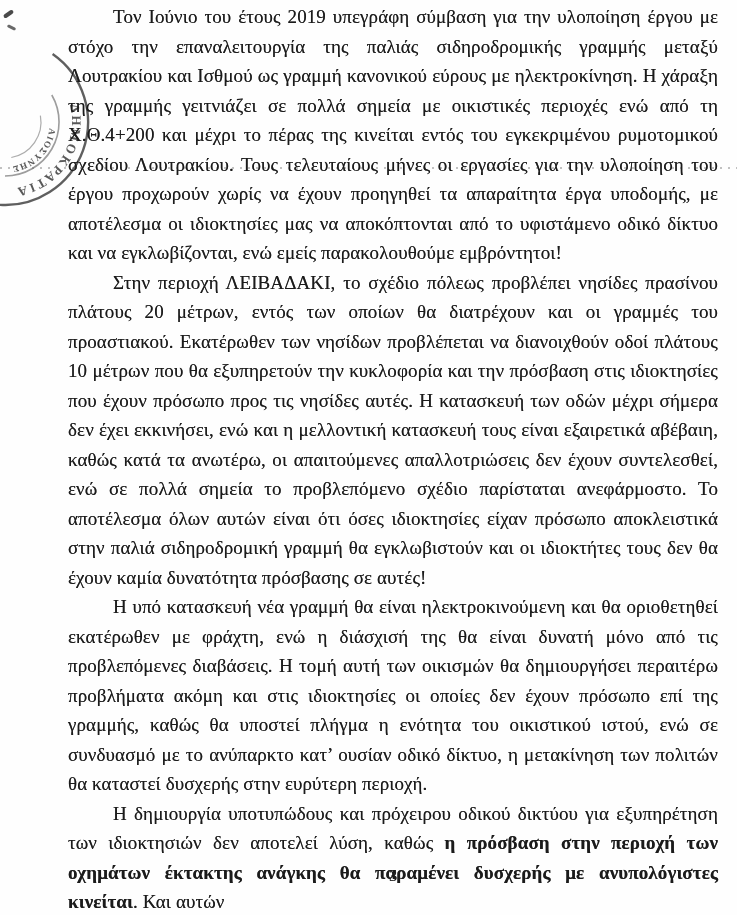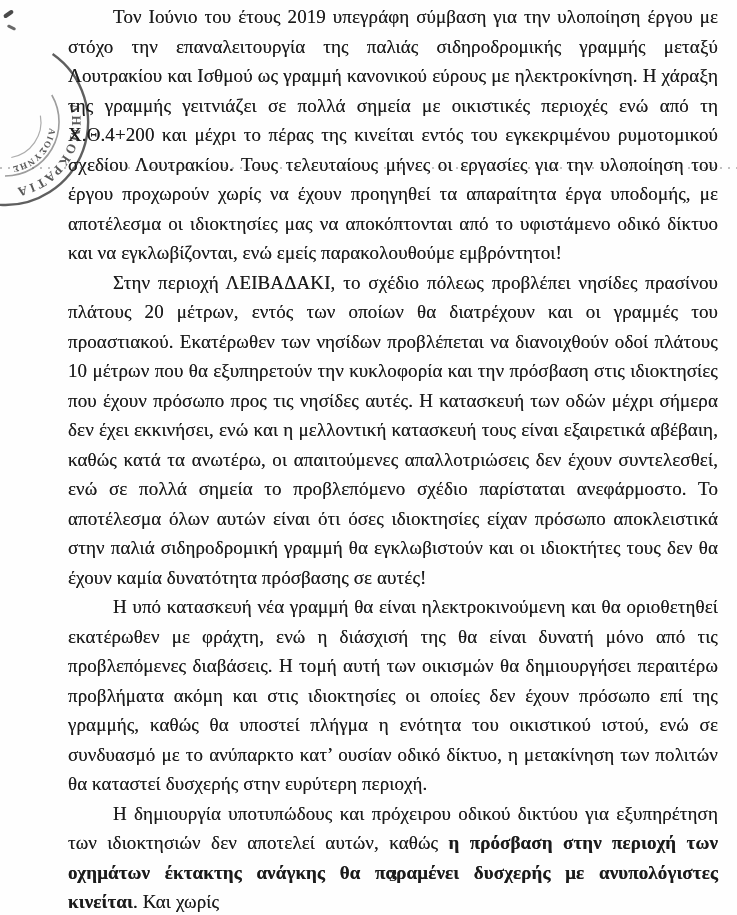--- a/index.html
+++ b/index.html
@@ -90,18 +90,18 @@
 
   <div id="fold-line"></div>
 
   <div class="speck" id="speck-1"></div>
   <div class="speck" id="speck-2"></div>
 
   <main id="doc-body">
       <div class="para"><span>Τον Ιούνιο του έτους 2019 υπεγράφη σύμβαση για την υλοποίηση έργου με στόχο την επαναλειτουργία της παλιάς σιδηροδρομικής γραμμής μεταξύ Λουτρακίου και Ισθμού ως γραμμή κανονικού εύρους με ηλεκτροκίνηση. Η χάραξη της γραμμής γειτνιάζει σε πολλά σημεία με οικιστικές περιοχές ενώ από τη Χ.Θ.4+200 και μέχρι το πέρας της κινείται εντός του εγκεκριμένου ρυμοτομικού σχεδίου Λουτρακίου. Τους τελευταίους μήνες οι εργασίες για την υλοποίηση του έργου προχωρούν χωρίς να έχουν προηγηθεί τα απαραίτητα έργα υποδομής, με αποτέλεσμα οι ιδιοκτησίες μας να αποκόπτονται από το υφιστάμενο οδικό δίκτυο και να εγκλωβίζονται, ενώ εμείς παρακολουθούμε εμβρόντητοι!</span></div>
       <div class="para"><span>Στην περιοχή ΛΕΙΒΑΔΑΚΙ, το σχέδιο πόλεως προβλέπει νησίδες πρασίνου πλάτους 20 μέτρων, εντός των οποίων θα διατρέχουν και οι γραμμές του προαστιακού. Εκατέρωθεν των νησίδων προβλέπεται να διανοιχθούν οδοί πλάτους 10 μέτρων που θα εξυπηρετούν την κυκλοφορία και την πρόσβαση στις ιδιοκτησίες που έχουν πρόσωπο προς τις νησίδες αυτές. Η κατασκευή των οδών μέχρι σήμερα δεν έχει εκκινήσει, ενώ και η μελλοντική κατασκευή τους είναι εξαιρετικά αβέβαιη, καθώς κατά τα ανωτέρω, οι απαιτούμενες απαλλοτριώσεις δεν έχουν συντελεσθεί, ενώ σε πολλά σημεία το προβλεπόμενο σχέδιο παρίσταται ανεφάρμοστο. Το αποτέλεσμα όλων αυτών είναι ότι όσες ιδιοκτησίες είχαν πρόσωπο αποκλειστικά στην παλιά σιδηροδρομική γραμμή θα εγκλωβιστούν και οι ιδιοκτήτες τους δεν θα έχουν καμία δυνατότητα πρόσβασης σε αυτές!</span></div>
       <div class="para"><span>Η υπό κατασκευή νέα γραμμή θα είναι ηλεκτροκινούμενη και θα οριοθετηθεί εκατέρωθεν με φράχτη, ενώ η διάσχισή της θα είναι δυνατή μόνο από τις προβλεπόμενες διαβάσεις. Η τομή αυτή των οικισμών θα δημιουργήσει περαιτέρω προβλήματα ακόμη και στις ιδιοκτησίες οι οποίες δεν έχουν πρόσωπο επί της γραμμής, καθώς θα υποστεί πλήγμα η ενότητα του οικιστικού ιστού, ενώ σε συνδυασμό με το ανύπαρκτο κατ’ ουσίαν οδικό δίκτυο, η μετακίνηση των πολιτών θα καταστεί δυσχερής στην ευρύτερη περιοχή.</span></div>
-      <div class="para"><span>Η δημιουργία υποτυπώδους και πρόχειρου οδικού δικτύου για εξυπηρέτηση των ιδιοκτησιών δεν αποτελεί αυτών, καθώς </span><b>η πρόσβαση στην περιοχή των οχημάτων έκτακτης ανάγκης θα παραμένει δυσχερής με ανυπολόγιστες κινείται</b><span>. Και χωρίς</span></div>
+      <div class="para"><span>Η δημιουργία υποτυπώδους και πρόχειρου οδικού δικτύου για εξυπηρέτηση των ιδιοκτησιών δεν αποτελεί λύση, καθώς </span><b>η πρόσβαση στην περιοχή των οχημάτων έκτακτης ανάγκης θα παραμένει δυσχερής με ανυπολόγιστες κινείται</b><span>. Και αυτών</span></div>
     </main>
 
   <div id="page-number">3</div>
 
 </div>
 
 </body></html>

